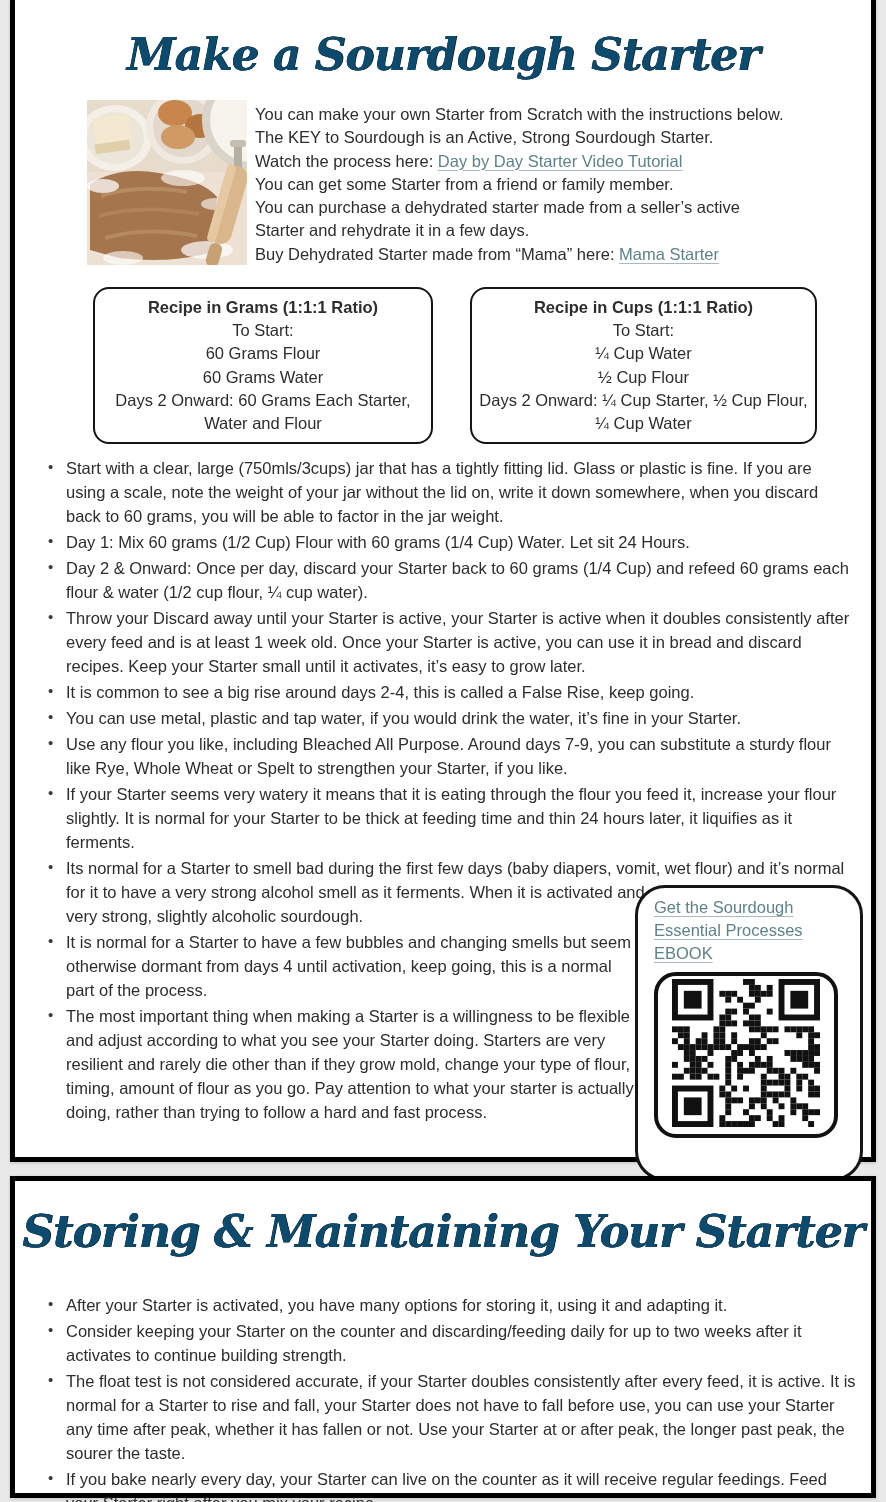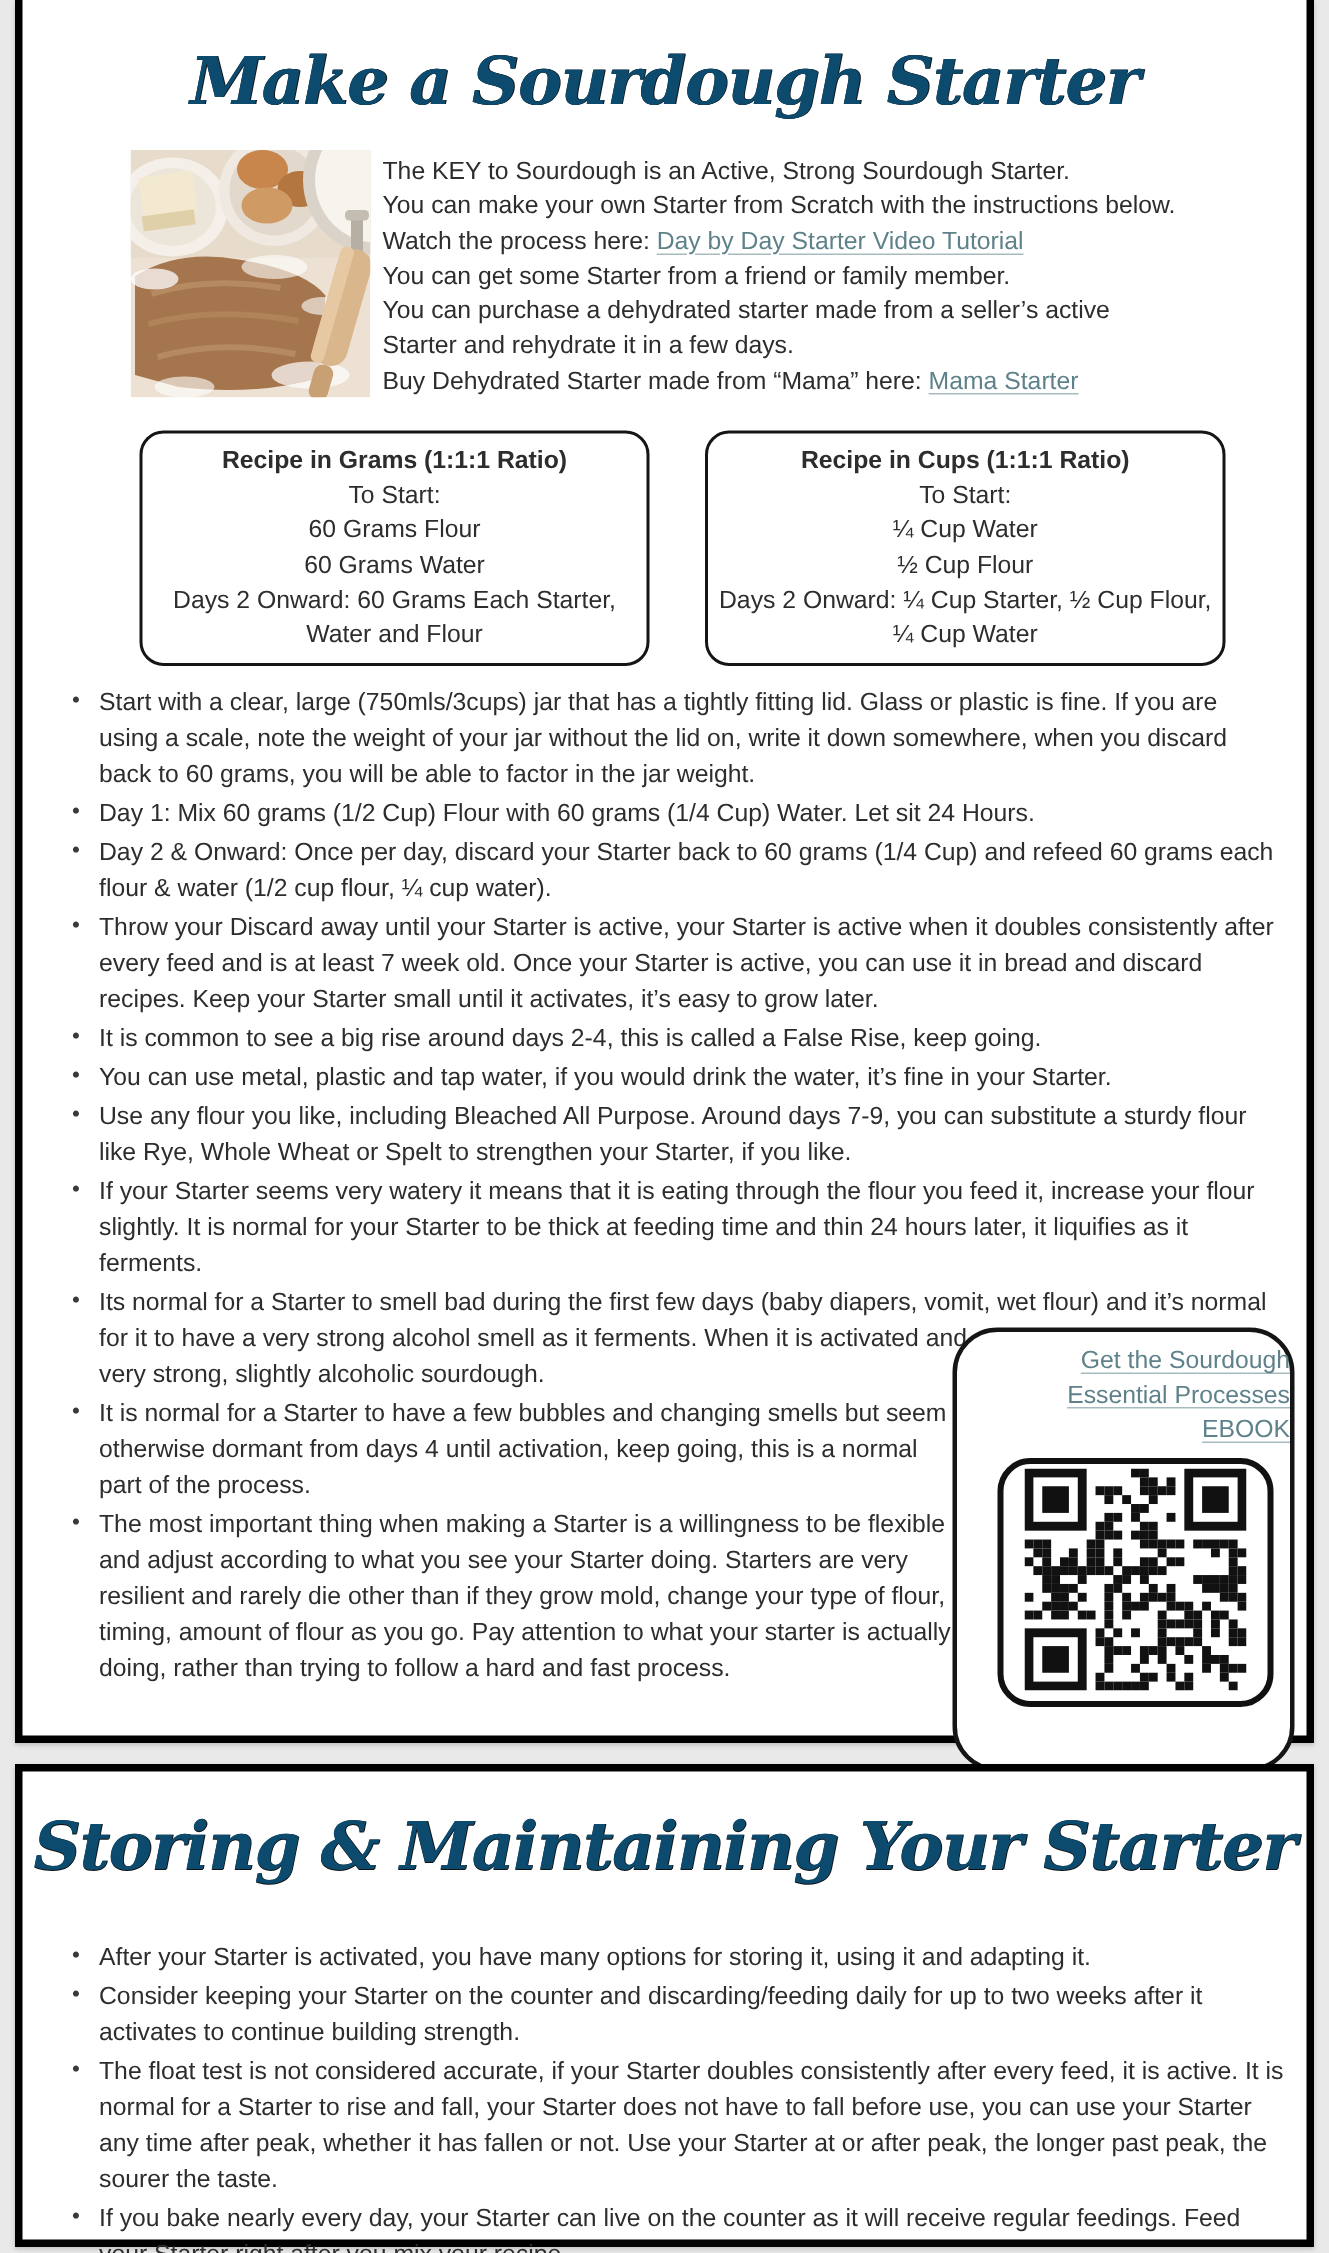--- a/index.html
+++ b/index.html
@@ -55,21 +55,21 @@
   #bullets2{left:30px;top:112px;width:812px;}
   .bullet{position:relative;padding-left:21px;margin-bottom:2px;}
   .bullet::before{
     content:"\2022";position:absolute;left:3px;top:-1px;
     font-size:15px;color:#3a3a3a;
   }
   .wrap-narrow{width:596px;}
   .qr-box{
     position:absolute;left:620px;top:885px;width:228px;height:296px;
     border:3px solid var(--box-border);border-radius:30px;background:#fff;
-    text-align:right;padding:8px 0 0 16px;
+    text-align:left;padding:8px 32px 0 16px;
   }
   .qr-link{
     display:inline-block;font-size:16.5px;line-height:23px;
   }
   .qr-frame{
     margin:7px auto 0 auto;width:184px;height:166px;
     border:4px solid #111;border-radius:22px;
     display:flex;align-items:center;justify-content:center;background:#fff;
   }
 </style>
@@ -114,22 +114,22 @@
 
       <g transform="rotate(16 136 118)">
         <rect x="126" y="64" width="23" height="80" rx="11" fill="#d9b68c"></rect>
         <rect x="126" y="64" width="9" height="80" rx="4" fill="#e6c9a3"></rect>
         <rect x="131" y="144" width="13" height="24" rx="6" fill="#c7a173"></rect>
       </g>
     </svg>
   </div>
 
   <div class="intro" id="intro">
+      <div class="intro-line"><span>You can make your own Starter from Scratch with the instructions below.</span></div>
       <div class="intro-line"><span>The KEY to Sourdough is an Active, Strong Sourdough Starter.</span></div>
-      <div class="intro-line"><span>You can make your own Starter from Scratch with the instructions below.</span></div>
       <div class="intro-line"><span>Watch the process here: </span><a class="doc-link" href="#">Day by Day Starter Video Tutorial</a></div>
       <div class="intro-line"><span>You can get some Starter from a friend or family member.</span></div>
       <div class="intro-line"><span>You can purchase a dehydrated starter made from a seller’s active</span></div>
       <div class="intro-line"><span>Starter and rehydrate it in a few days.</span></div>
       <div class="intro-line"><span>Buy Dehydrated Starter made from “Mama” here: </span><a class="doc-link" href="#">Mama Starter</a></div>
     </div>
 
   <div class="recipe-box" id="rbox1">
     <div class="box-title">Recipe in Grams (1:1:1 Ratio)</div>
     <div class="box-lines">
@@ -147,21 +147,21 @@
         <div>¼ Cup Water</div>
         <div>½ Cup Flour</div>
         <div>Days 2 Onward: ¼ Cup Starter, ½ Cup Flour, ¼ Cup Water</div>
       </div>
   </div>
 
   <div class="bullets" id="bullets1">
       <div class="bullet">Start with a clear, large (750mls/3cups) jar that has a tightly fitting lid. Glass or plastic is fine. If you are using a scale, note the weight of your jar without the lid on, write it down somewhere, when you discard back to 60 grams, you will be able to factor in the jar weight.</div>
       <div class="bullet">Day 1: Mix 60 grams (1/2 Cup) Flour with 60 grams (1/4 Cup) Water. Let sit 24 Hours.</div>
       <div class="bullet">Day 2 &amp; Onward: Once per day, discard your Starter back to 60 grams (1/4 Cup) and refeed 60 grams each flour &amp; water (1/2 cup flour, ¼ cup water).</div>
-      <div class="bullet">Throw your Discard away until your Starter is active, your Starter is active when it doubles consistently after every feed and is at least 7 week old. Once your Starter is active, you can use it in bread and discard recipes. Keep your Starter small until it activates, it’s easy to grow later.</div>
+      <div class="bullet">Throw your Discard away until your Starter is active, your Starter is active when it doubles consistently after every feed and is at least 1 week old. Once your Starter is active, you can use it in bread and discard recipes. Keep your Starter small until it activates, it’s easy to grow later.</div>
       <div class="bullet">It is common to see a big rise around days 2-4, this is called a False Rise, keep going.</div>
       <div class="bullet">You can use metal, plastic and tap water, if you would drink the water, it’s fine in your Starter.</div>
       <div class="bullet">Use any flour you like, including Bleached All Purpose. Around days 7-9, you can substitute a sturdy flour like Rye, Whole Wheat or Spelt to strengthen your Starter, if you like.</div>
       <div class="bullet">If your Starter seems very watery it means that it is eating through the flour you feed it, increase your flour slightly. It is normal for your Starter to be thick at feeding time and thin 24 hours later, it liquifies as it ferments.</div>
       <div class="bullet">Its normal for a Starter to smell bad during the first few days (baby diapers, vomit, wet flour) and it’s normal for it to have a very strong alcohol smell as it ferments. When it is activated and strong it should smell like very strong, slightly alcoholic sourdough.</div>
       <div class="bullet wrap-narrow">It is normal for a Starter to have a few bubbles and changing smells but seem otherwise dormant from days 4 until activation, keep going, this is a normal part of the process.</div>
       <div class="bullet wrap-narrow">The most important thing when making a Starter is a willingness to be flexible and adjust according to what you see your Starter doing.  Starters are very resilient and rarely die other than if they grow mold, change your type of flour, timing, amount of flour as you go. Pay attention to what your starter is actually doing, rather than trying to follow a hard and fast process.</div>
     </div>
 
   <div class="qr-box">

